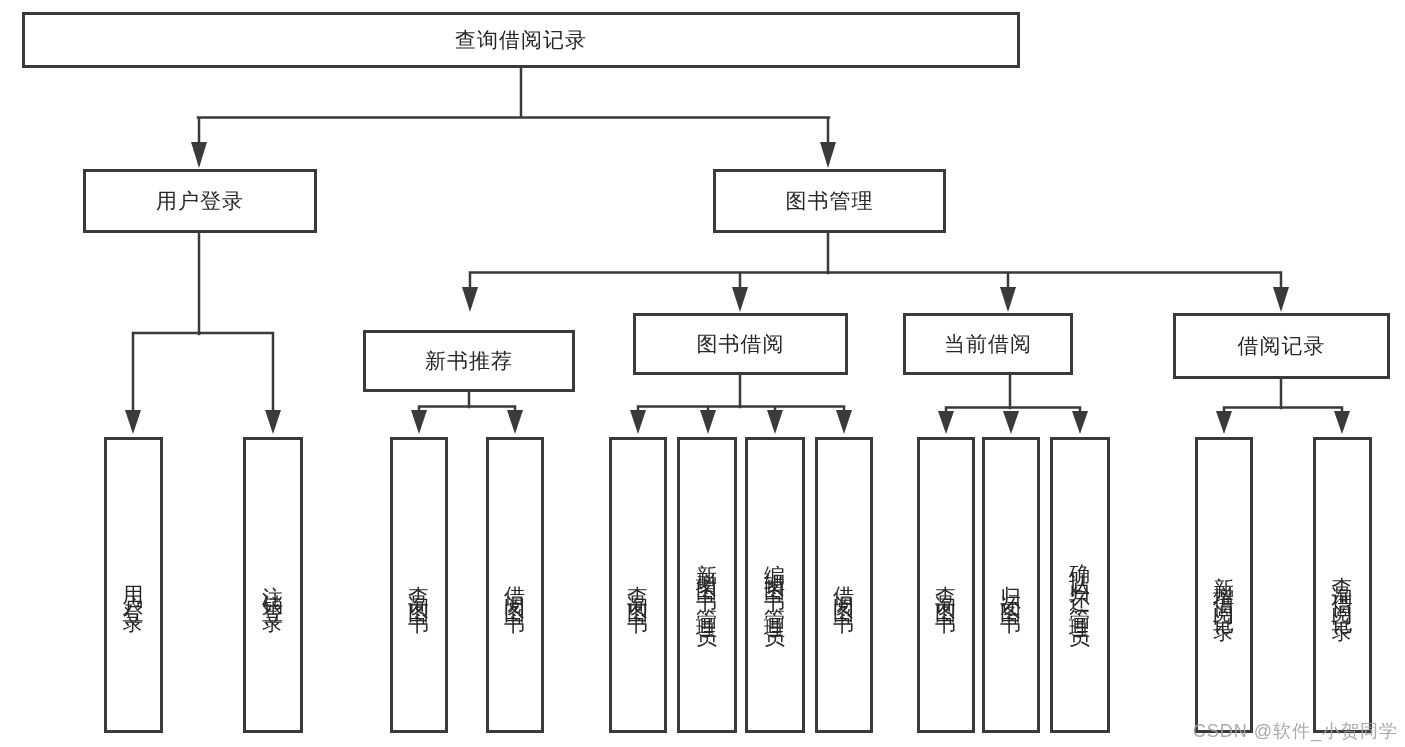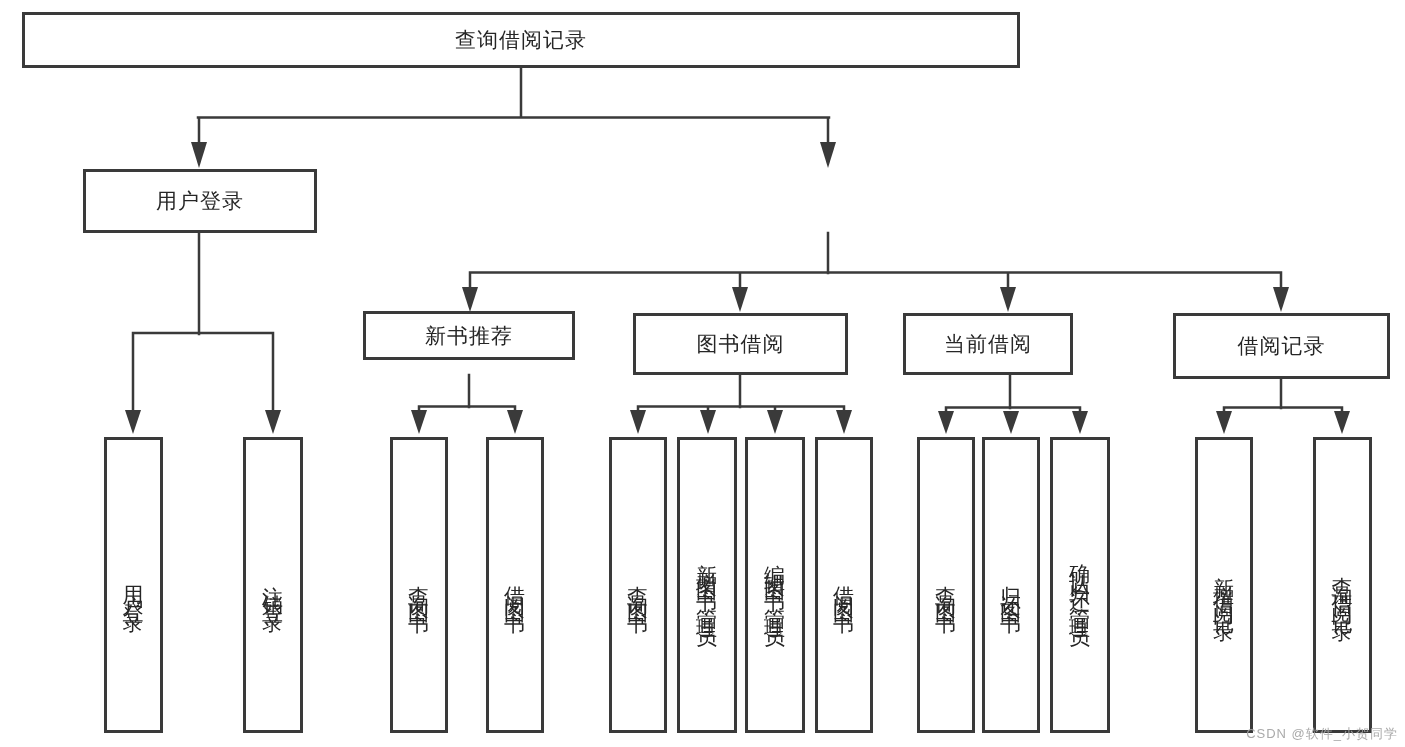--- a/index.html
+++ b/index.html
@@ -28,21 +28,21 @@
     writing-mode:vertical-rl;
     text-orientation:mixed;
     letter-spacing:9px;
     line-height:1;
     padding-top:4px;
   }
   #watermark{
     position:absolute;
     right:7px;
     bottom:4px;
-    font-size:13px;
+    font-size:18px;
     letter-spacing:1px;
     color:rgba(163,163,163,0.92);
     z-index:5;
     white-space:nowrap;
   }
 </style>
 </head>
 <body>
 
 <div id="canvas">
@@ -100,22 +100,23 @@
       <polygon points="1003,411 1019,411 1011,434"></polygon>
       <polygon points="1072,411 1088,411 1080,434"></polygon>
       <polygon points="1216,411 1232,411 1224,434"></polygon>
       <polygon points="1334,411 1350,411 1342,434"></polygon>
     </g>
   </svg>
 
   <div class="box" style="left:22px;top:12px;width:998px;height:56px">查询借阅记录</div>
 
   <div class="box" style="left:83px;top:169px;width:234px;height:64px">用户登录</div>
+  <div class="box" style="left:713px;top:169px;width:233px;height:64px">图书管理</div>
 
-  <div class="box" style="left:363px;top:311px;width:212px;height:49px">新书推荐</div>
+  <div class="box" style="left:363px;top:330px;width:212px;height:62px">新书推荐</div>
   <div class="box" style="left:633px;top:313px;width:215px;height:62px">图书借阅</div>
   <div class="box" style="left:903px;top:313px;width:170px;height:62px">当前借阅</div>
   <div class="box" style="left:1173px;top:313px;width:217px;height:66px">借阅记录</div>
 
   <div class="box v" style="left:104px;top:437px;width:59px;height:296px">用户登录</div>
   <div class="box v" style="left:243px;top:437px;width:60px;height:296px">注销登录</div>
 
   <div class="box v" style="left:390px;top:437px;width:58px;height:296px">查询图书</div>
   <div class="box v" style="left:486px;top:437px;width:58px;height:296px">借阅图书</div>
 

